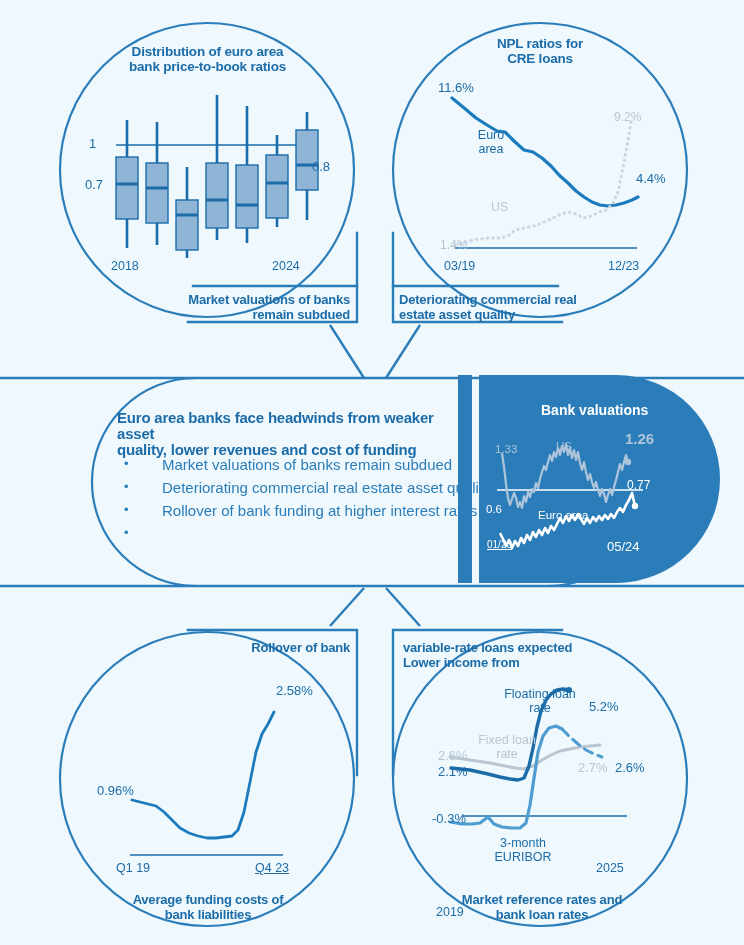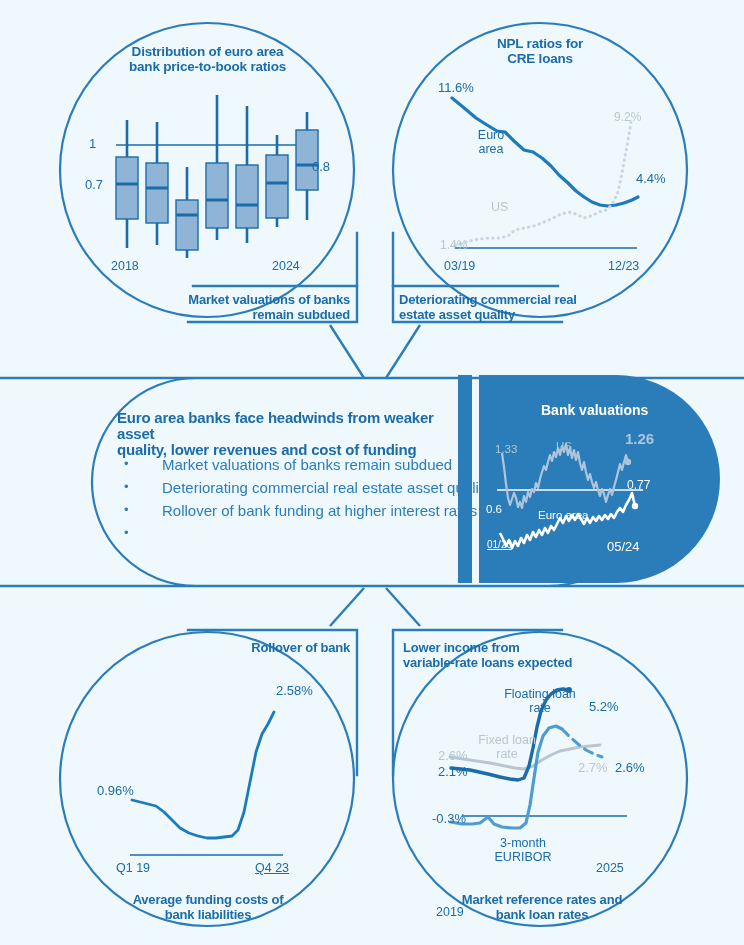--- a/index.html
+++ b/index.html
@@ -227,22 +227,22 @@
 <div class="txt num" style="left:276px;top:683px;">2.58%</div>
 <div class="txt num" style="left:97px;top:783px;">0.96%</div>
 <div class="txt axis" style="left:116px;top:861px;">Q1 19</div>
 <div class="txt axis" style="left:255px;top:861px;text-decoration:underline;">Q4 23</div>
 <div class="txt cap ctr" style="left:103px;top:892px;width:210px;">
   <div>Average funding costs of</div>
   <div>bank liabilities</div>
 </div>
 
 <div class="txt cap" style="left:403px;top:640px;width:240px;">
+  <div>variable-rate loans expected</div>
   <div>Lower income from</div>
-  <div>variable-rate loans expected</div>
 </div>
 <div class="txt lbl ctr" style="left:485px;top:687px;width:110px;">
   <div>Floating loan</div>
   <div>rate</div>
 </div>
 <div class="txt num" style="left:589px;top:699px;">5.2%</div>
 <div class="txt lbl ctr grey" style="left:462px;top:733px;width:90px;">
   <div>Fixed loan</div>
   <div>rate</div>
 </div>

